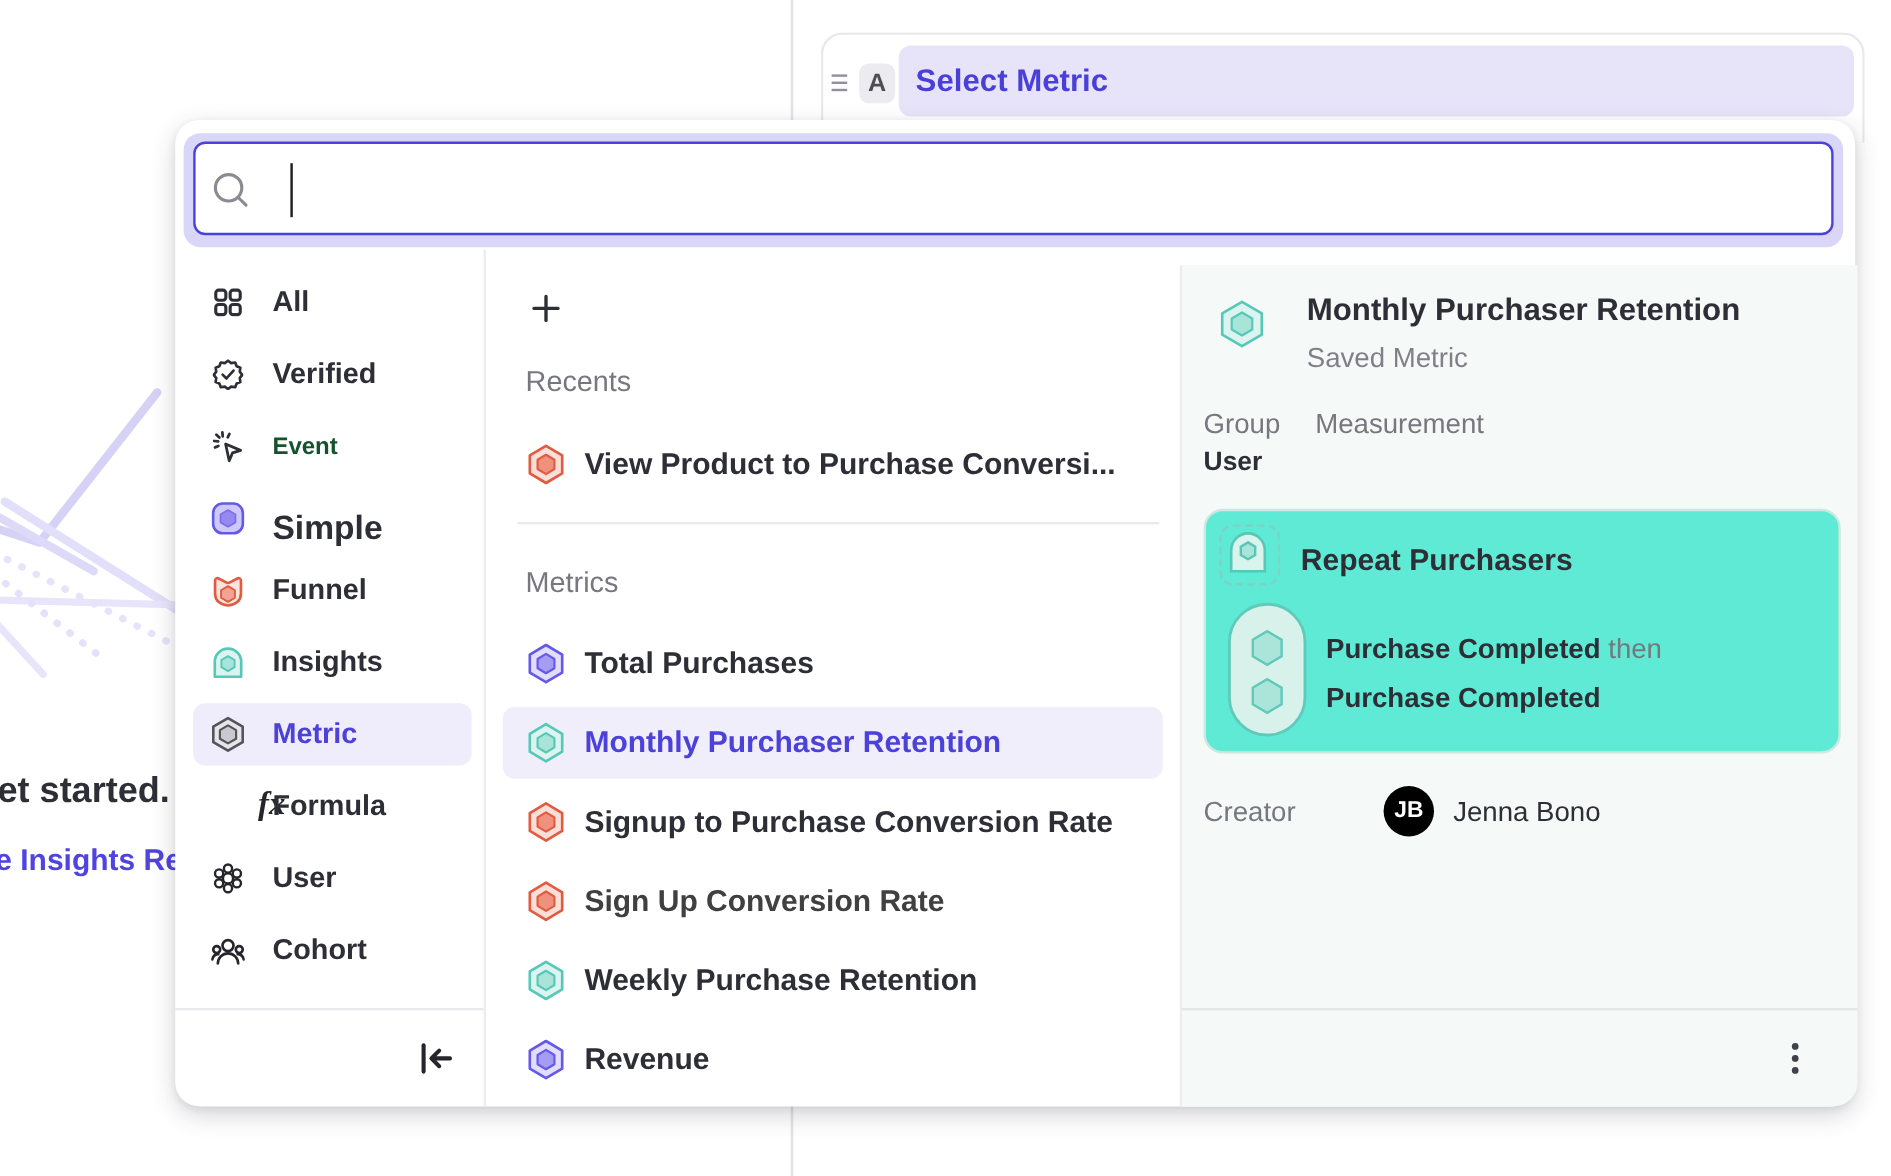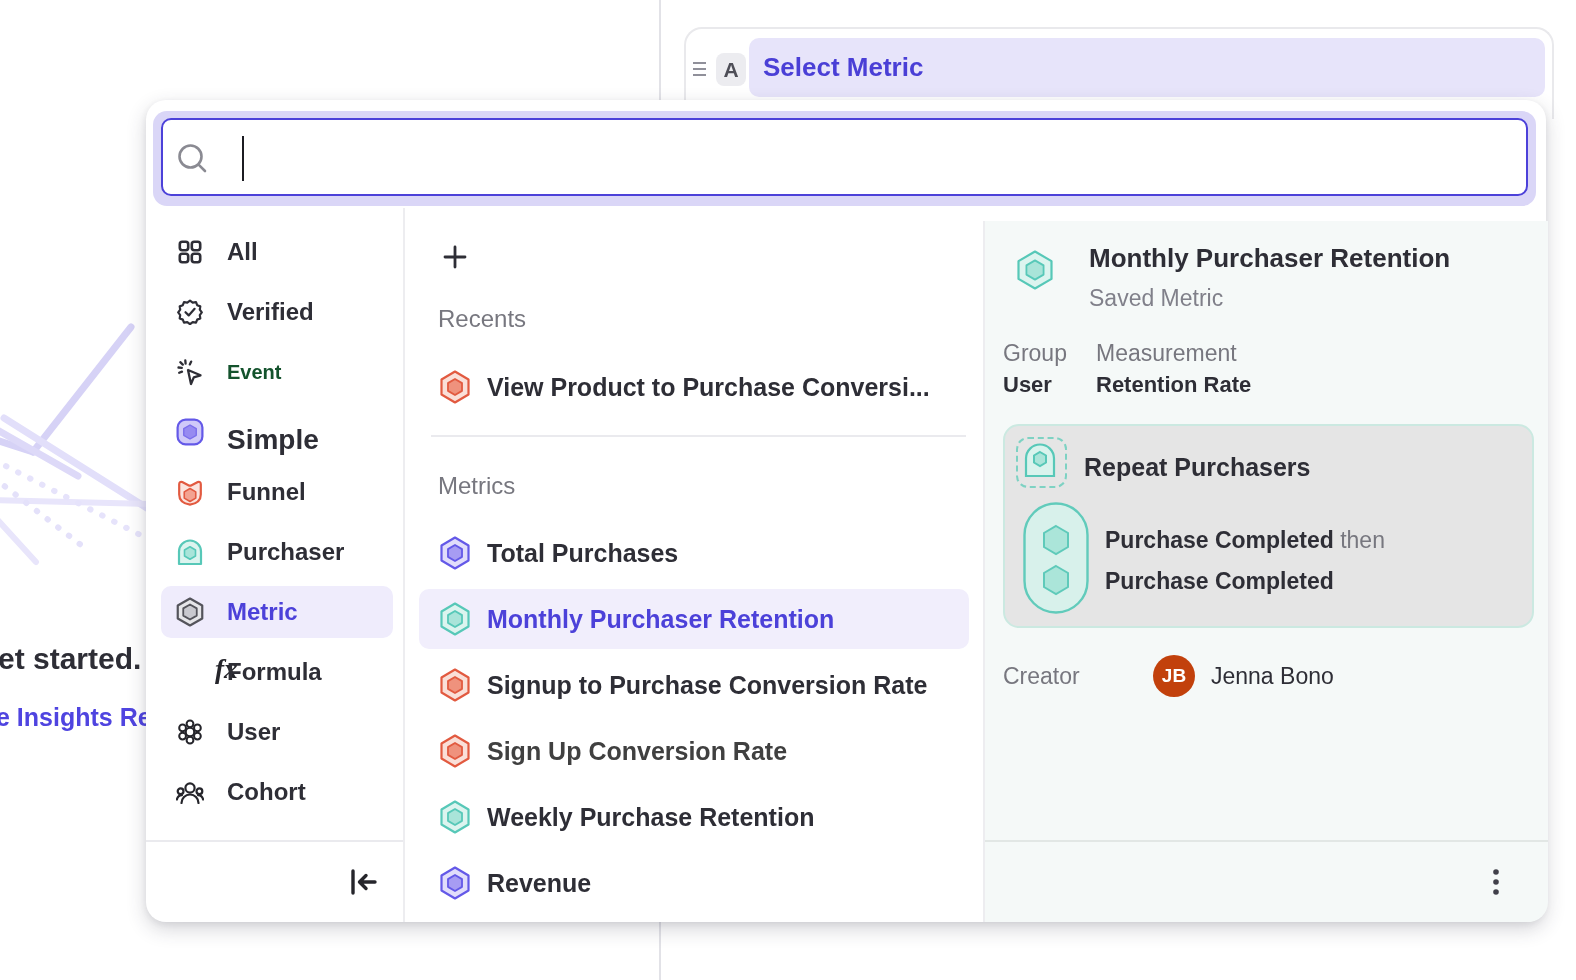--- a/index.html
+++ b/index.html
@@ -102,21 +102,21 @@
     <path d="M14,10.5 L19.75,13.879999999999999 L19.75,20.12 L14,23.5 L8.25,20.12 L8.25,13.879999999999999 Z" fill="#f3a391" stroke="#e25a40" stroke-width="1.6" stroke-linejoin="round"></path>
         </svg>
       </div>
       <div class="abs ctr b" style="left:81px;top:368px;height:48px;font-size:24px;color:#2e2e36;">Funnel</div>
       <div class="abs ctr" style="left:29px;top:437px;width:30px;height:30px;justify-content:center;">
         <svg width="28" height="28" viewBox="0 0 28 28">
     <path d="M3,26 L3,13.5 a11,11 0 0 1 22,0 L25,26 Z" fill="#dcf4ef" stroke="#57c8b8" stroke-width="2.2" stroke-linejoin="round"></path>
     <path d="M14,8.75 L19.5,12 L19.5,18 L14,21.25 L8.5,18 L8.5,12 Z" fill="#a9e4d9" stroke="#57c8b8" stroke-width="1.6" stroke-linejoin="round"></path>
         </svg>
       </div>
-      <div class="abs ctr b" style="left:81px;top:428px;height:48px;font-size:24px;color:#2e2e36;">Purchaser</div>
+      <div class="abs ctr b" style="left:81px;top:428px;height:48px;font-size:24px;color:#2e2e36;">Insights</div>
       <div class="abs ctr" style="left:29px;top:497px;width:30px;height:30px;justify-content:center;">
         <svg width="28" height="30" viewBox="0 0 28 30">
     <path d="M14,1.5 L26.25,8.52 L26.25,21.48 L14,28.5 L1.75,21.48 L1.75,8.52 Z" fill="#e6e6e9" stroke="#54545b" stroke-width="2.2" stroke-linejoin="round"></path>
     <path d="M14,7.5 L20.75,11.4 L20.75,18.6 L14,22.5 L7.25,18.6 L7.25,11.4 Z" fill="#c9c9cf" stroke="#54545b" stroke-width="1.8" stroke-linejoin="round"></path>
         </svg>
       </div>
       <div class="abs ctr b" style="left:81px;top:488px;height:48px;font-size:24px;color:#4c41d9;">Metric</div>
       <div class="abs ctr" style="left:29px;top:557px;width:30px;height:30px;justify-content:center;margin-left:40px;">
         <svg width="34" height="32" viewBox="0 0 34 32">
           <text x="0" y="23" font-family="Liberation Serif" font-style="italic" font-weight="700" font-size="31" fill="#25252b">fx</text>
@@ -206,44 +206,43 @@
        border-left:2px solid #ededf0;border-radius:0 0 20px 0;">
     <div class="hexbig abs" style="left:32px;top:29px;"><svg width="36" height="40" viewBox="0 0 36 40">
     <path d="M18,1.5 L34.5,11.120000000000001 L34.5,28.88 L18,38.5 L1.5,28.88 L1.5,11.120000000000001 Z" fill="#dcf4ef" stroke="#57c8b8" stroke-width="2.2" stroke-linejoin="round"></path>
     <path d="M18,10.379999999999999 L26.58,15.3824 L26.58,24.6176 L18,29.62 L9.42,24.6176 L9.42,15.3824 Z" fill="#a9e4d9" stroke="#57c8b8" stroke-width="1.8" stroke-linejoin="round"></path>
   </svg></div>
     <div class="abs ctr b dark" style="left:104px;top:17px;height:40px;font-size:26px;">Monthly Purchaser Retention</div>
     <div class="abs ctr" style="left:104px;top:57px;height:40px;font-size:23px;color:#80808a;">Saved Metric</div>
     <div class="abs ctr grey" style="left:18px;top:112px;height:40px;font-size:23px;">Group</div>
     <div class="abs ctr grey" style="left:111px;top:112px;height:40px;font-size:23px;">Measurement</div>
     <div class="abs ctr b dark" style="left:18px;top:144px;height:40px;font-size:22px;">User</div>
-    <div class="abs ctr b dark" style="left:111px;top:144px;height:40px;font-size:22px;">Retention Rate</div>
-
-    <div class="abs" style="left:18px;top:203px;width:527px;height:200px;background:#e5e5e5;
+
+    <div class="abs" style="left:18px;top:203px;width:527px;height:200px;background:#5eead4;
          border:2px solid #cbe9e1;border-radius:16px;">
       <div class="abs" style="left:11px;top:11px;width:47px;height:47px;border:2px dashed #7ed2c3;border-radius:12px;"></div>
       <svg class="abs" style="left:16px;top:16px;" width="38" height="38" viewBox="0 0 38 38">
         <path d="M5,34 L5,16.5 a14,14 0 0 1 28,0 L33,34 Z" fill="#d9f3ed" stroke="#57c8b8" stroke-width="2.2"></path>
         <path d="M19,10 L25,13.5 L25,20.5 L19,24 L13,20.5 L13,13.5 Z" fill="#aae4d9" stroke="#57c8b8" stroke-width="2"></path>
       </svg>
       <div class="abs ctr b dark" style="left:79px;top:21px;height:40px;font-size:25px;">Repeat Purchasers</div>
       <svg class="abs" style="left:18px;top:76px;" width="66" height="112" viewBox="0 0 66 112">
         <rect x="1.5" y="1.5" width="63" height="109" rx="31.5" fill="#d8f1eb" stroke="#61cbbb" stroke-width="2.4"></rect>
         <path d="M33,24 L45,31 L45,45 L33,52 L21,45 L21,31 Z" fill="#abe5d9" stroke="#5fcaba" stroke-width="2"></path>
         <path d="M33,64 L45,71 L45,85 L33,92 L21,85 L21,71 Z" fill="#abe5d9" stroke="#5fcaba" stroke-width="2"></path>
       </svg>
       <div class="abs ctr" style="left:100px;top:94px;height:40px;font-size:23px;">
         <span class="b dark">Purchase Completed</span>
           <span class="grey">&nbsp;then</span>
       </div>
       <div class="abs ctr b dark" style="left:100px;top:135px;height:40px;font-size:23px;">Purchase Completed</div>
     </div>
 
     <div class="abs ctr grey" style="left:18px;top:435px;height:40px;font-size:23px;">Creator</div>
-    <div class="abs ctr" style="left:168px;top:434px;width:42px;height:42px;border-radius:50%;background:#c2410c;
+    <div class="abs ctr" style="left:168px;top:434px;width:42px;height:42px;border-radius:50%;background:#000000;
          justify-content:center;color:#fff;font-weight:700;font-size:19px;">JB</div>
     <div class="abs ctr dark" style="left:226px;top:435px;height:40px;font-size:23px;">Jenna Bono</div>
 
     <div class="abs" style="left:0;top:619px;width:563px;height:2px;background:#e2e7e5;"></div>
     <svg class="abs" style="left:506px;top:646px;" width="10" height="32" viewBox="0 0 10 32">
       <circle cx="5" cy="5" r="2.8" fill="#40404a"></circle>
       <circle cx="5" cy="15" r="2.8" fill="#40404a"></circle>
       <circle cx="5" cy="25" r="2.8" fill="#40404a"></circle>
     </svg>
   </div>

